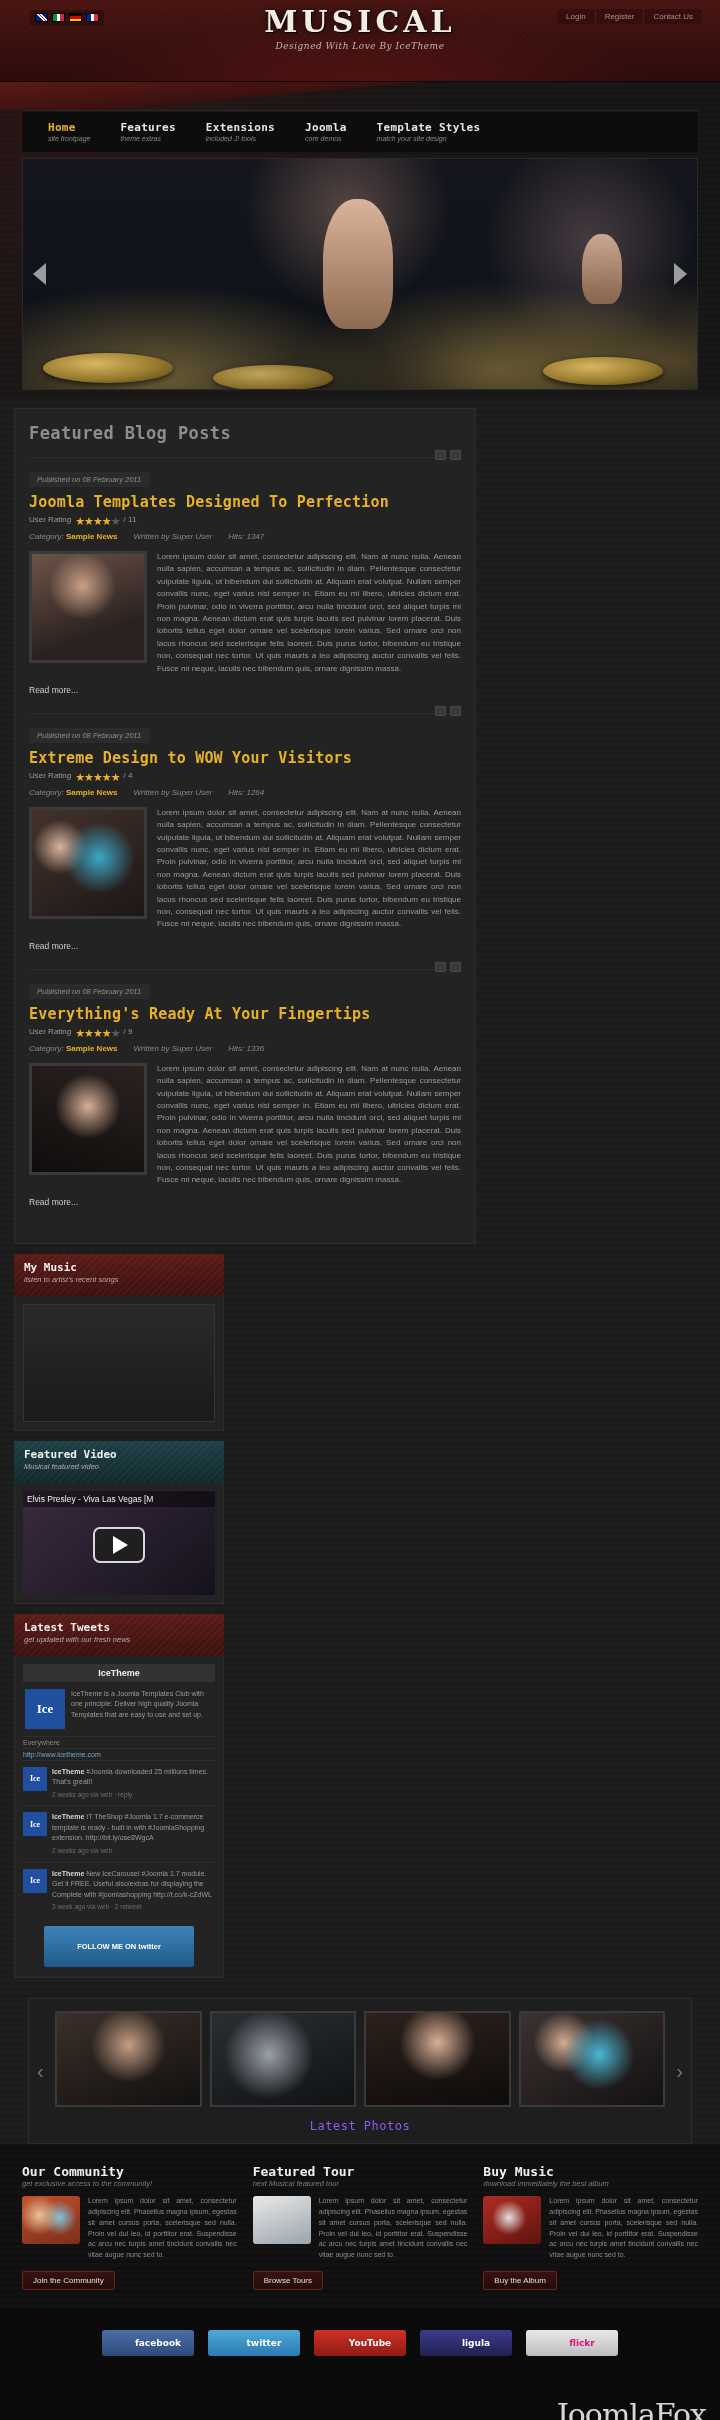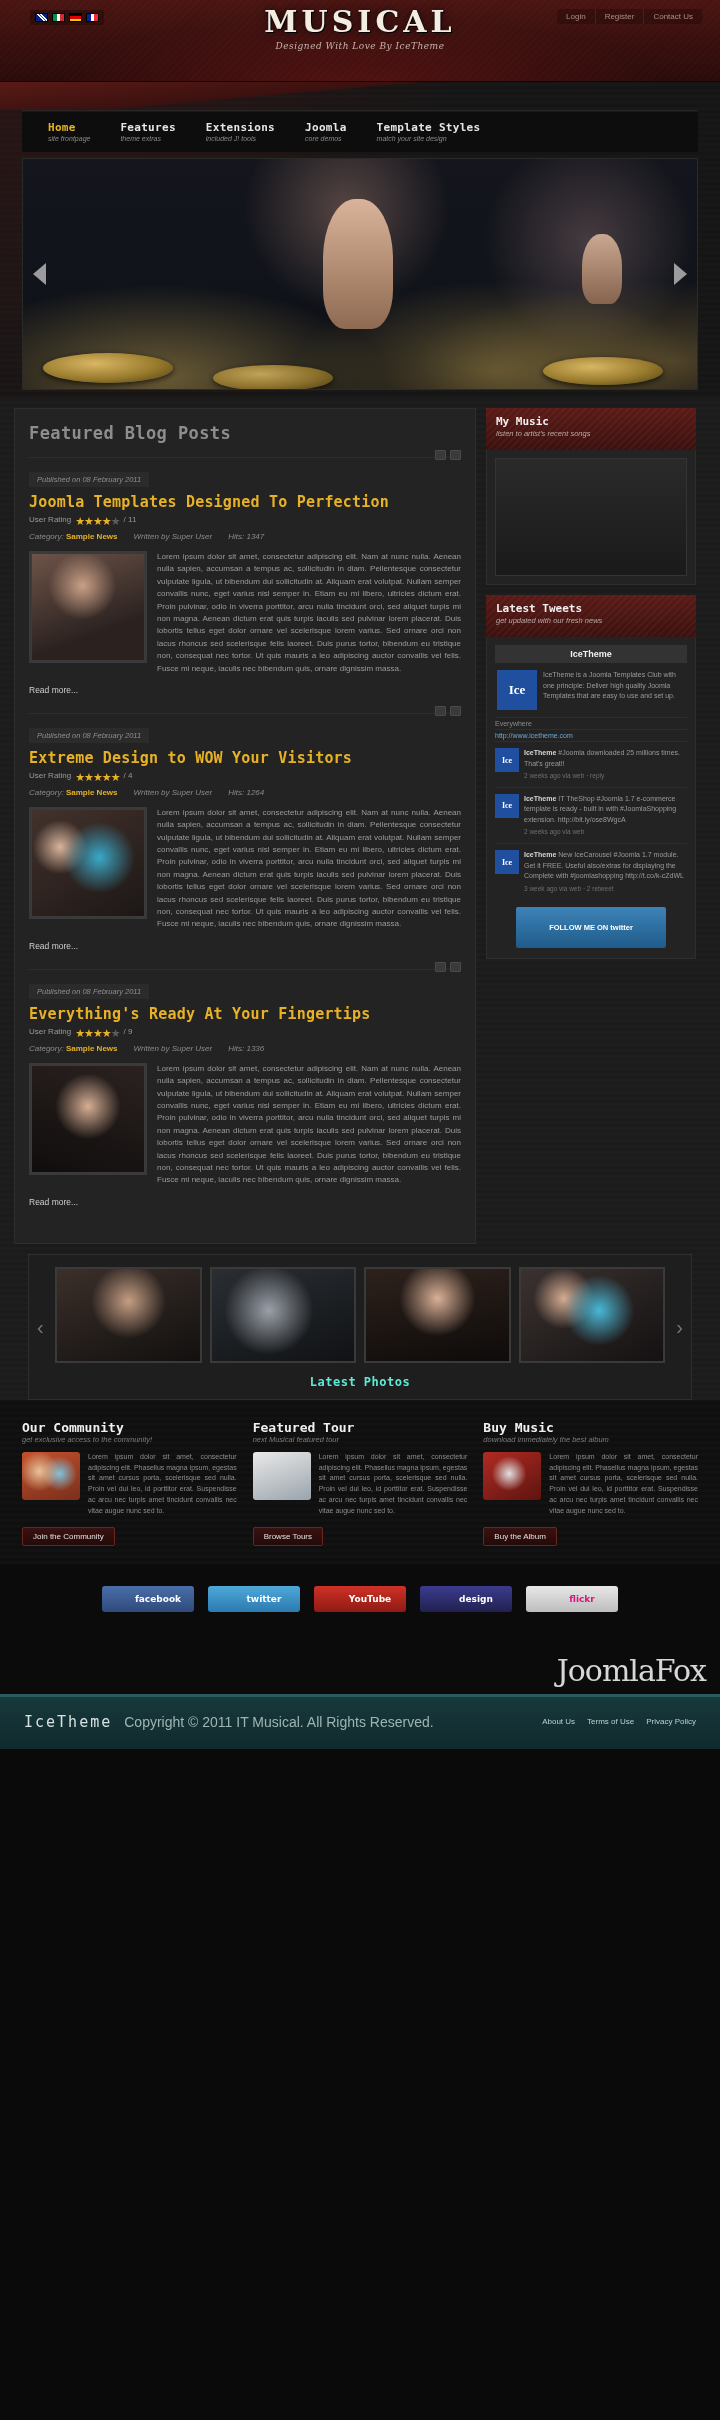--- a/index.html
+++ b/index.html
@@ -101,21 +101,21 @@
   .fig-main { left:300px; top:40px; width:70px; height:130px; }
   .fig-r { right:75px; top:75px; width:40px; height:70px; opacity:.9;}
   .slide-arrow { position:absolute; top:50%; transform:translateY(-50%);
     width:0;height:0;border-style:solid; opacity:.75;}
   .sa-l{ left:10px; border-width:11px 13px 11px 0; border-color:transparent #c9c9c9 transparent transparent;}
   .sa-r{ right:10px; border-width:11px 0 11px 13px; border-color:transparent transparent transparent #c9c9c9;}
 
   
   .body-wrap { background:#1b1b1b; padding:10px 14px 0;
     background-image: repeating-linear-gradient(0deg, rgba(255,255,255,.01) 0 3px, transparent 3px 6px);}
-  .cols { display:flex; gap:10px; }
+  .cols { display:flex; gap:10px;flex-direction:column; }
   .main-col { width:462px; background:#232323; border:1px solid #2e2e2e; padding:12px 14px 18px; }
   .side-col { width:210px; }
 
   .section-title { font-size:17px; color:#8d8d8d; font-weight:bold; letter-spacing:.4px;
                    font-family:"DejaVu Sans Mono", monospace; margin:2px 0 14px; }
 
   .post { border-top:1px solid #2e2e2e; padding-top:10px; margin-bottom:16px; }
   .post:first-of-type { border-top:none; padding-top:0; }
   .pubdate { display:inline-block; font-size:7.5px; color:#8e8e8e; font-style:italic;
              background:#2b2b2b; padding:3px 8px; margin-bottom:6px; }
@@ -183,22 +183,22 @@
 
   
   .photos { background:#1e1e1e; border:1px solid #2e2e2e; margin:10px 14px 0; padding:12px 26px 6px;
             position:relative; }
   .photo-row { display:flex; gap:8px; }
   .photo { flex:1; height:96px; border:2px solid #3a3a3a; }
   .ph1{ background:radial-gradient(circle at 50% 35%,#c59e84,transparent 40%),linear-gradient(160deg,#3b2f2a,#12100f);}
   .ph2{ background:radial-gradient(circle at 40% 45%,#9aa0a8,transparent 45%),linear-gradient(160deg,#2a2e33,#101214);}
   .ph3{ background:radial-gradient(circle at 50% 32%,#d9b096,transparent 40%),linear-gradient(170deg,#2d211c,#0e0b0a);}
   .ph4{ background:radial-gradient(circle at 55% 45%,#49b8d6,transparent 38%),radial-gradient(circle at 30% 32%,#d5ab92,transparent 26%),linear-gradient(150deg,#3b3230,#141112);}
-  .photos-label { text-align:center; font-size:12px; color:#5eead4; letter-spacing:.5px;
-                  font-family:"DejaVu Sans Mono", monospace; padding:12px 0 4px;font-weight:bold; }
+  .photos-label { text-align:center; font-size:12px; color:#8b5cf6; letter-spacing:.5px;
+                  font-family:"DejaVu Sans Mono", monospace; padding:12px 0 4px; }
   .ph-arrow { position:absolute; top:50%; transform:translateY(-50%); color:#777; font-size:20px;}
   .ph-l{left:8px;} .ph-r{right:8px;}
 
   
   .bottom3 { display:flex; gap:16px; padding:20px 22px 18px; background:#0f0f0f;
     background-image: repeating-linear-gradient(0deg, rgba(255,255,255,.012) 0 3px, transparent 3px 6px);}
   .b3 { flex:1; }
   .b3-t { font-size:13px; font-weight:bold; color:#f0f0f0; font-family:"DejaVu Sans Mono", monospace;}
   .b3-s { font-size:7.5px; font-style:italic; color:#7e7e7e; margin-bottom:8px;}
   .b3-row { display:flex; gap:8px; }
@@ -381,20 +381,34 @@
         <div class="mod">
           <div class="mod-head red">
             <div class="mod-t">My Music</div>
             <div class="mod-s">listen to artist's recent songs</div>
           </div>
           <div class="mod-body">
             <div class="player"></div>
           </div>
         </div>
 
+        <div class="mod">
+          <div class="mod-head teal">
+            <div class="mod-t">Featured Video</div>
+            <div class="mod-s">Musical featured video</div>
+          </div>
+          <div class="mod-body">
+            <div class="video-box">
+              <div class="video-title">Elvis Presley - Viva Las Vegas [M</div>
+              <div class="play-btn">
+                  <span class="play-tri"></span>
+                </div>
+            </div>
+          </div>
+        </div>
 
         <div class="mod">
           <div class="mod-head red">
             <div class="mod-t">Latest Tweets</div>
             <div class="mod-s">get updated with our fresh news</div>
           </div>
           <div class="mod-body">
             <div class="tw-name">IceTheme</div>
             <div class="tw-profile">
               <div class="tw-avatar">Ice</div>
@@ -475,21 +489,21 @@
         <div class="b3-txt">Lorem ipsum dolor sit amet, consectetur adipiscing elit. Phasellus magna ipsum, egestas sit amet cursus porta, scelerisque sed nulla. Proin vel dui leo, id porttitor erat. Suspendisse ac arcu nec turpis amet tincidunt convallis nec vitae augue nunc sed to.</div>
       </div>
       <a class="b3-btn">Buy the Album</a>
     </div>
   </div>
 
   <div class="social">
     <a class="soc s-fb">facebook</a>
     <a class="soc s-tw">twitter</a>
     <a class="soc s-yt">YouTube</a>
-    <a class="soc s-ms">design</a>
+    <a class="soc s-ms">ligula</a>
     <a class="soc s-fl">flickr</a>
     <div class="brandmark">JoomlaFox</div>
   </div>
 
   <div class="footer">
     <div class="f-left">
       <span class="f-logo">IceTheme</span>
       <span class="f-copy">Copyright © 2011 IT Musical. All Rights Reserved.</span>
     </div>
     <div class="f-links">

